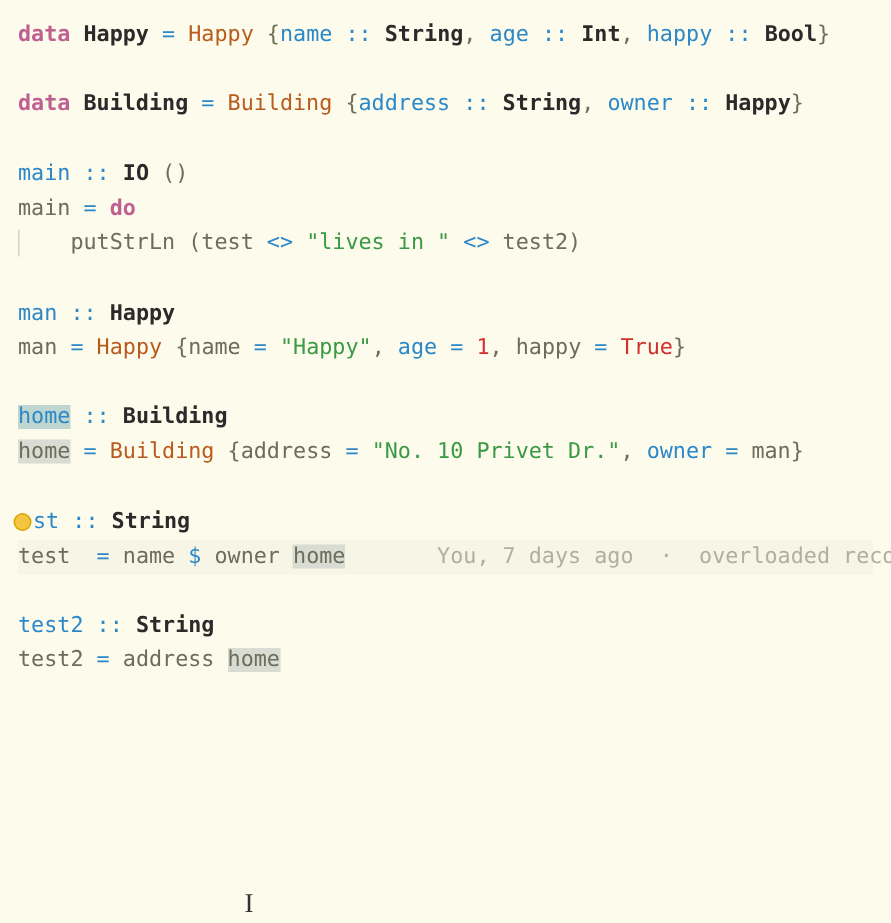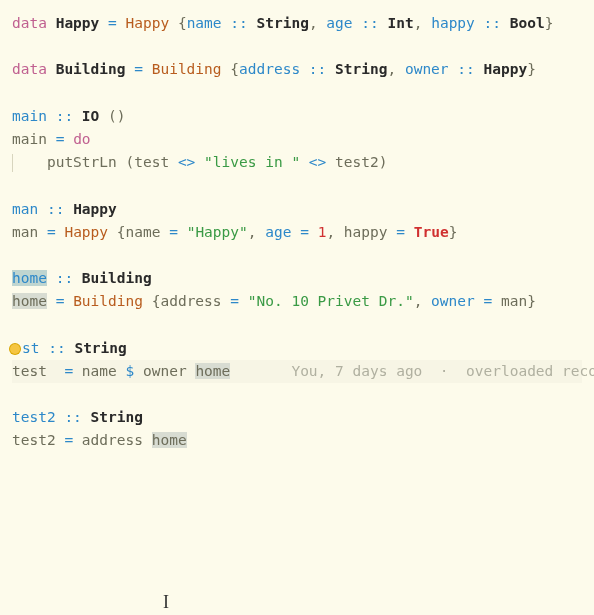--- a/index.html
+++ b/index.html
@@ -13,30 +13,30 @@
     height: 615px;
     box-sizing: border-box;
     overflow: hidden;
     font-weight: 500;
     position: relative;
   }
   pre {
     margin: 0;
     white-space: pre;
   }
-  .kw    { color: #c06090; font-weight: normal; }   
+  .kw    { color: #c06090; font-weight: bold; }   
   .type  { color: #2a2a2a; font-weight: bold; }   
   .ctor  { color: #b85c1e; }                       
   .field { color: #2d88c9; }                       
   .ident { color: #6d6d5a; }                       
   .op    { color: #2d88c9; }                       
   .punc  { color: #6d6d5a; }                       
   .str   { color: #3a9a45; }                       
   .num   { color: #d03030; }                       
-  .bool  { color: #d03030; font-weight: bold; }                       
+  .bool  { color: #d03030; }                       
   .dim   { color: #b0b0a0; }                       
   .hl    { background: #d8dcd2; }                  
   .sel   { background: #bfd5d0; }                  
   .curline { background: rgba(0,0,0,0.025); display: inline-block; width: 100%; }
   .bulb {
     display: inline-block;
     width: 10px; height: 10px;
     background: #f5c542;
     border-radius: 50%;
     transform: translateX(-2px);

